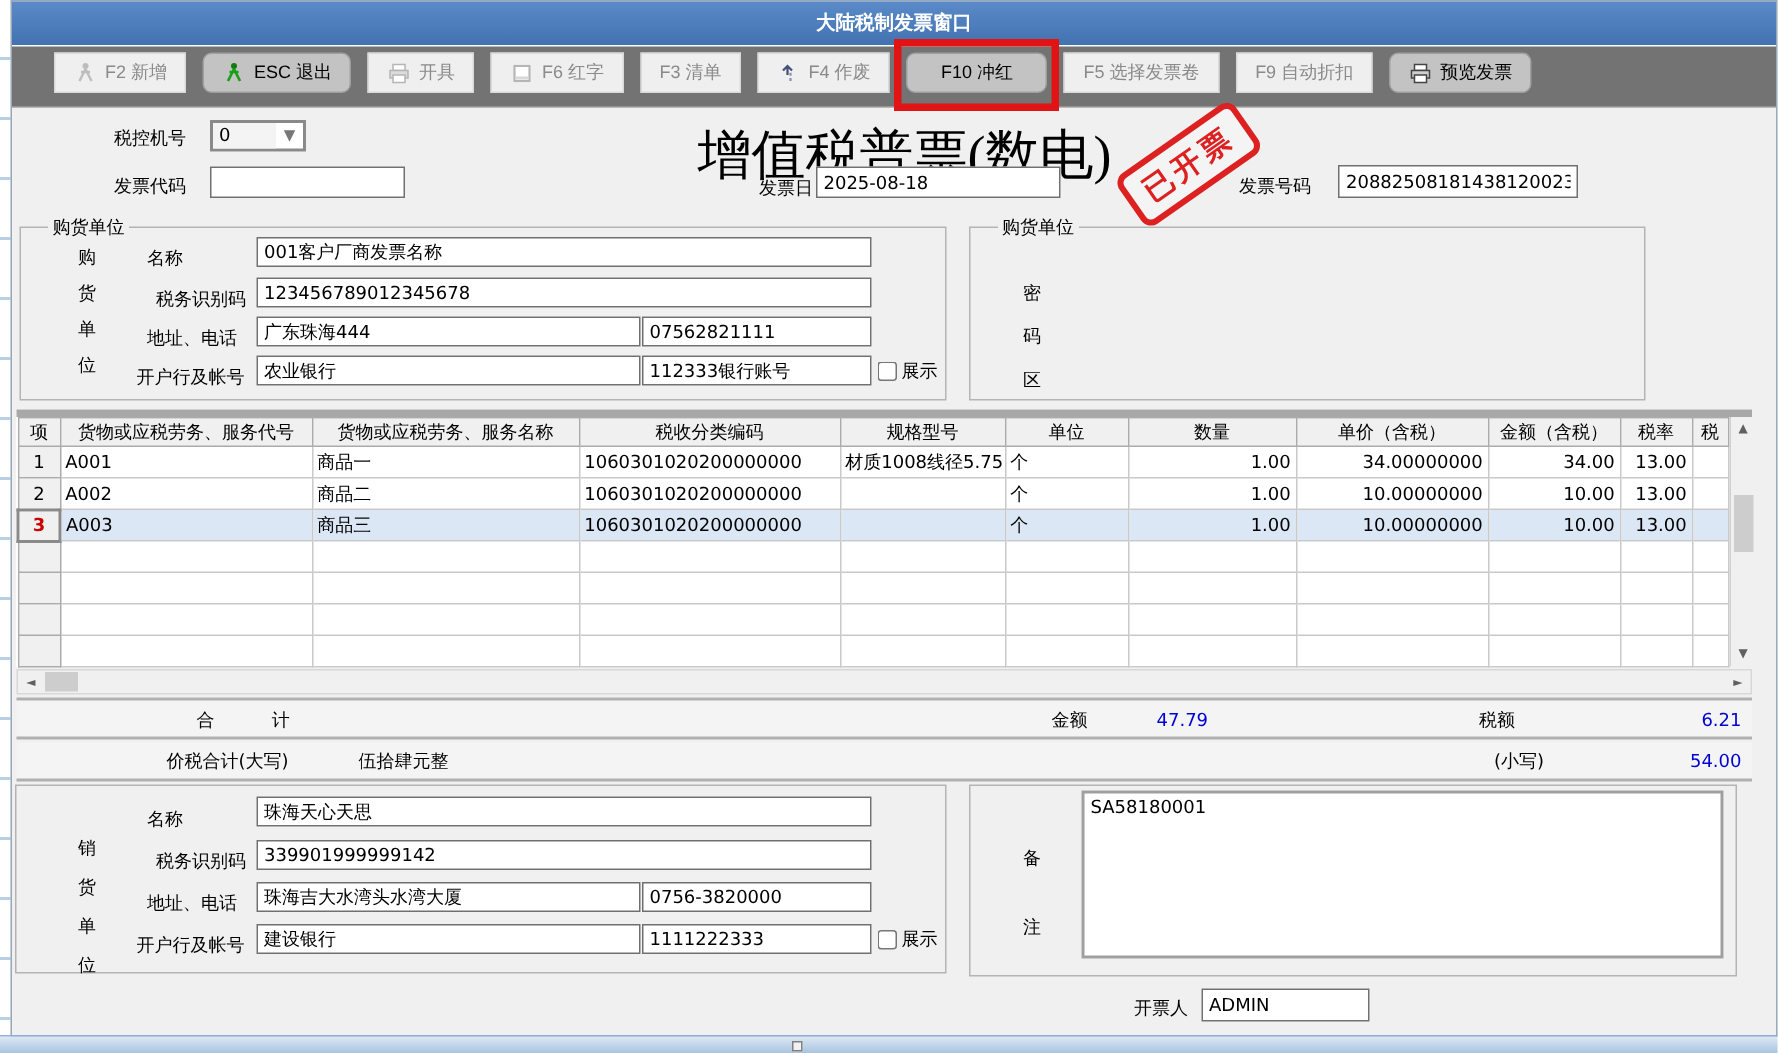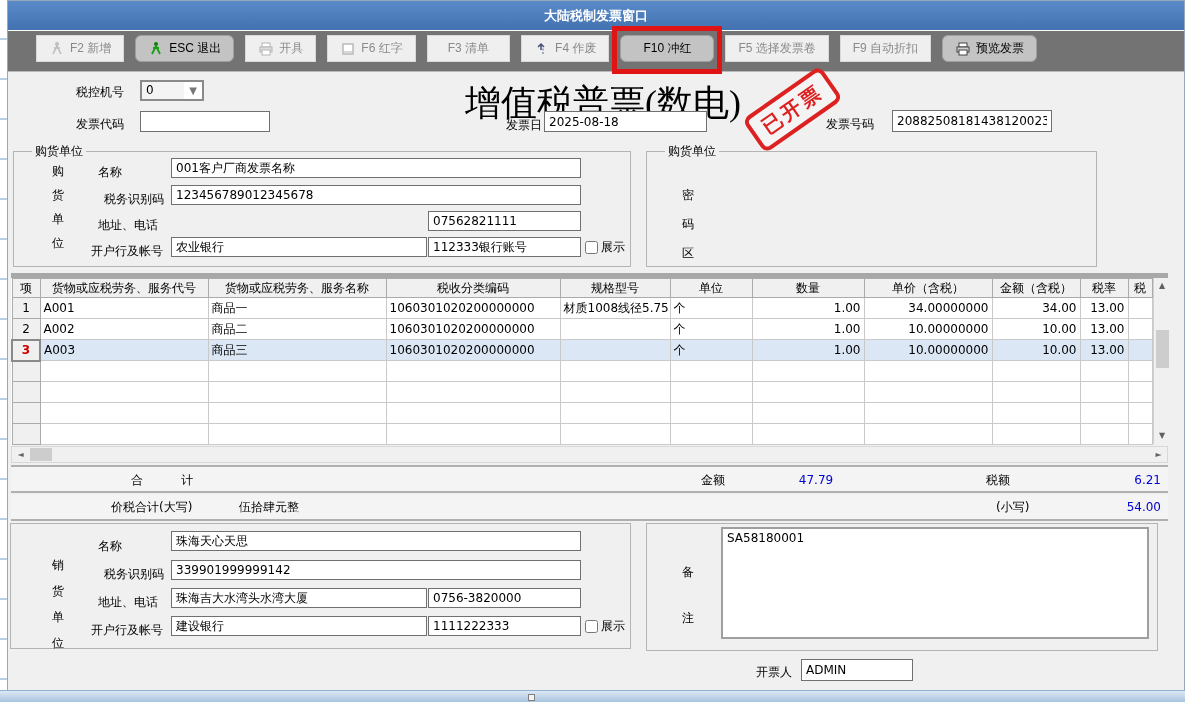--- a/index.html
+++ b/index.html
@@ -125,21 +125,21 @@
     </button>
     <button class="btn">
       <span class="icon16">
         <svg width="16" height="16" viewBox="0 0 16 16">
             <rect x="3" y="3" width="10" height="10" fill="#fff" stroke="#b5b5b5" stroke-width="1.4"></rect>
             <rect x="4" y="10" width="8" height="2" fill="#d8d8d8"></rect>
           </svg>
       </span>
         <span>F6 红字</span>
     </button>
-    <button class="btn" style="padding:0 20px">
+    <button class="btn" style="padding:0 12px">
       <span>F3 清单</span>
     </button>
     <button class="btn">
       <span class="icon16">
         <svg width="16" height="16" viewBox="0 0 16 16">
             <path d="M4 6 L7 3 L10 6 M7 3 L7 9" stroke="#44507a" stroke-width="1.5" fill="none"></path>
             <path d="M9 13 L9 7" stroke="#8892b8" stroke-width="1.5" stroke-dasharray="2 1.5" fill="none"></path>
           </svg>
       </span>
         <span>F4 作废</span>
@@ -187,20 +187,21 @@
 
   <fieldset class="box" style="left:5px; top:142px; width:618px; height:124px;">
     <legend>购货单位</legend>
   </fieldset>
   <div class="vtext" style="left:42px; top:158px; line-height:24px;">购货单位</div>
   <span class="lbl" style="left:90px; top:163px;">名称</span>
   <input class="inp" style="left: 163px; top: 157px; width: 410px; height: 20px;" value="001客户厂商发票名称">
   <span class="lbl" style="left:96px; top:190px;">税务识别码</span>
   <input class="inp" style="left: 163px; top: 184px; width: 410px; height: 20px;" value="123456789012345678">
   <span class="lbl" style="left:90px; top:216px;">地址、电话</span>
+  <input class="inp" style="left: 163px; top: 210px; width: 256px; height: 20px;" value="广东珠海444">
   <input class="inp" style="left: 420px; top: 210px; width: 153px; height: 20px;" value="07562821111">
   <span class="lbl" style="left:83px; top:242px;">开户行及帐号</span>
   <input class="inp" style="left: 163px; top: 236px; width: 256px; height: 20px;" value="农业银行">
   <input class="inp" style="left: 420px; top: 236px; width: 153px; height: 20px;" value="112333银行账号">
   <span class="chk" style="left:577px; top:238px;">
     <input type="checkbox" style="">
     <span>展示</span>
   </span>
 
   <fieldset class="box" style="left:638px; top:142px; width:451px; height:124px;">
@@ -340,21 +341,21 @@
   </div>
   <div class="hscroll">
     <div class="arr" style="left:0;">◄</div>
     <div class="thumb"></div>
     <div class="arr" style="right:0;">►</div>
   </div>
 
   <div class="totrow" style="top:464px; height:28px; line-height:26px;">
     <span class="lbl pre" style="left:120px; top:0;">合          计</span>
     <span class="lbl" style="left:690px; top:0;">金额</span>
-    <span class="lbl blue" style="left:760px; top:0; width:90px; text-align:center;">47.79</span>
+    <span class="lbl blue" style="left:760px; top:0; width:90px; text-align:left;">47.79</span>
     <span class="lbl" style="left:975px; top:0;">税额</span>
     <span class="lbl blue" style="left:1060px; top:0; width:90px; text-align:right;">6.21</span>
   </div>
   <div class="totrow" style="top:494px; height:26px; line-height:24px; border-top:none;">
     <span class="lbl" style="left:100px; top:0;">价税合计(大写)</span>
     <span class="lbl" style="left:228px; top:0;">伍拾肆元整</span>
     <span class="lbl" style="left:985px; top:0;">(小写)</span>
     <span class="lbl blue" style="left:1060px; top:0; width:90px; text-align:right;">54.00</span>
   </div>
 

